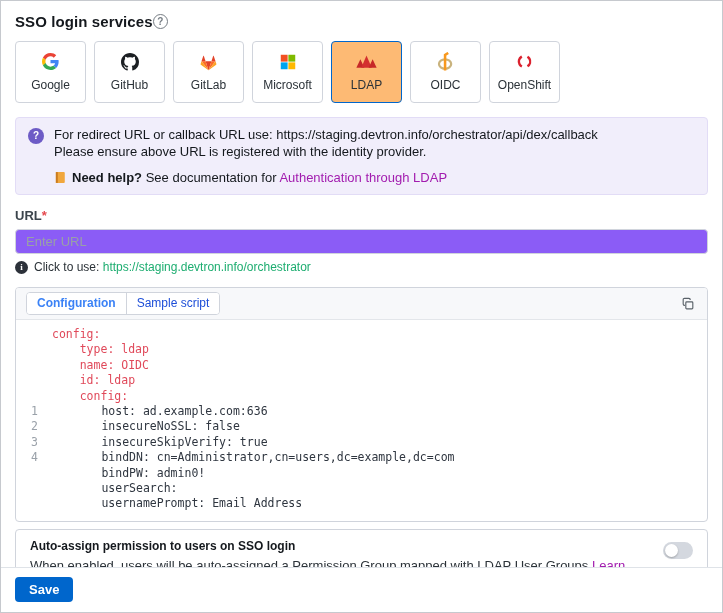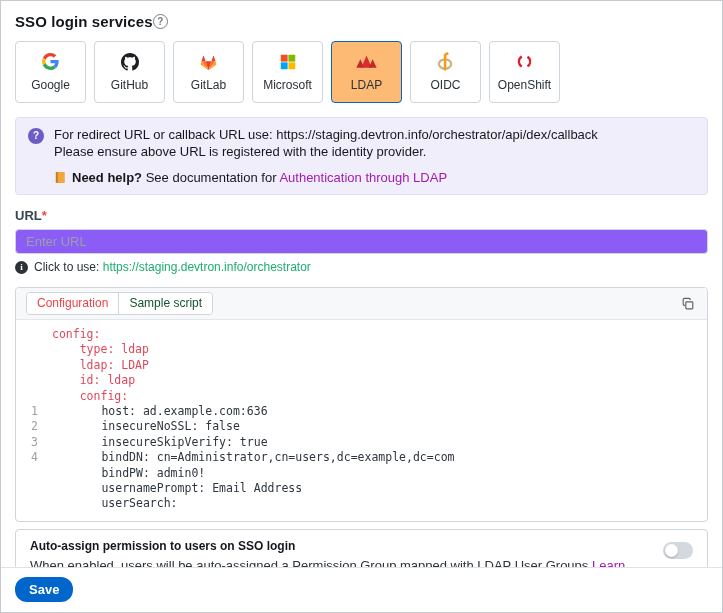--- a/index.html
+++ b/index.html
@@ -59,25 +59,25 @@
     justify-content:center; font-family:"Liberation Serif",serif; line-height:1;
   }
   
   .editor-card { border:1px solid #d0d4dc; border-radius:4px; margin-top:13px; overflow:hidden; }
   .editor-head {
     display:flex; align-items:center; justify-content:space-between;
     padding:4px 10px; background:#f7f8fa; border-bottom:1px solid #e3e6ea;
   }
   .seg { display:inline-flex; border:1px solid #d0d4dc; border-radius:4px; overflow:hidden; background:#fff; }
   .seg-tab {
-    padding:3px 10px; font-size:12px; border:none; background:#fff; color:#14532d;
+    padding:3px 10px; font-size:12px; border:none; background:#fff; color:#1d4ed8;
     font-family:inherit; cursor:pointer; line-height:15px;
   }
   .seg-tab + .seg-tab { border-left:1px solid #d0d4dc; }
-  .seg-tab.active { font-weight:400; color:#ef4444; }
+  .seg-tab.active { font-weight:700; color:#3b82f6; }
   .copy-btn { background:none; border:none; cursor:pointer; display:flex; padding:2px; }
   .code { padding:7px 0 9px; font-family:"DejaVu Sans Mono","Liberation Mono",monospace; font-size:11.5px; line-height:15.4px; color:#2f3640; }
   .hline { color:#e0495a; padding-left:36px; white-space:pre; }
   .cline { display:flex; white-space:pre; }
   .cline .gut { flex:0 0 30px; text-align:right; padding-right:8px; color:#9aa1a9; user-select:none; }
   
   .toggle-card {
     border:1px solid #d0d4dc; border-radius:4px; margin-top:7px;
     padding:9px 14px; display:flex; align-items:flex-start; justify-content:space-between; gap:12px;
   }
@@ -90,21 +90,21 @@
   .toggle .knob {
     position:absolute; left:2px; top:2px; width:13px; height:13px; border-radius:50%;
     background:#fff; box-shadow:0 1px 2px rgba(0,0,0,.25);
   }
   
   .footer {
     position:absolute; left:0; right:0; bottom:0; background:#fff;
     border-top:1px solid #dfe3e8; padding:9px 14px 10px;
   }
   .save-btn {
-    background:#0066cc; color:#fff; border:none; border-radius:12px;
+    background:#0066cc; color:#fff; border:none; border-radius:4px;
     padding:5px 14px; font-size:13px; font-weight:600; font-family:inherit; cursor:pointer;
   }
 </style>
 </head>
 <body>
 
 <div class="page">
 
   
   <div class="title-row">
@@ -237,30 +237,30 @@
       <button class="copy-btn" title="">
         <svg viewBox="0 0 16 16" width="14" height="14" fill="none" stroke="#596168" stroke-width="1.3">
           <rect x="5.5" y="5.5" width="8" height="8" rx="1"></rect>
           <path d="M10.5 3.5 v-0.5 a1.5 1.5 0 0 0 -1.5 -1.5 h-5 a1.5 1.5 0 0 0 -1.5 1.5 v5 a1.5 1.5 0 0 0 1.5 1.5 h0.5"></path>
         </svg>
       </button>
     </div>
     <div class="code">
       <div class="hline">config:</div>
       <div class="hline">    type: ldap</div>
-      <div class="hline">    ldap: LDAP</div>
+      <div class="hline">    name: OIDC</div>
       <div class="hline">    id: ldap</div>
       <div class="hline">    config:</div>
       <div class="cline"><span class="gut">1</span><span>        host: ad.example.com:636</span></div>
       <div class="cline"><span class="gut">2</span><span>        insecureNoSSL: false</span></div>
       <div class="cline"><span class="gut">3</span><span>        insecureSkipVerify: true</span></div>
       <div class="cline"><span class="gut">4</span><span>        bindDN: cn=Administrator,cn=users,dc=example,dc=com</span></div>
       <div class="cline"><span class="gut"></span><span>        bindPW: admin0!</span></div>
+      <div class="cline"><span class="gut"></span><span>        userSearch:</span></div>
       <div class="cline"><span class="gut"></span><span>        usernamePrompt: Email Address</span></div>
-      <div class="cline"><span class="gut"></span><span>        userSearch:</span></div>
     </div>
   </div>
 
   
   <div class="toggle-card">
     <div>
       <div class="toggle-title">Auto-assign permission to users on SSO login</div>
       <div class="toggle-desc">
         <span>When enabled, users will be auto-assigned a Permission Group mapped with LDAP User Groups </span><a class="link-blue">Learn more</a>
       </div>

